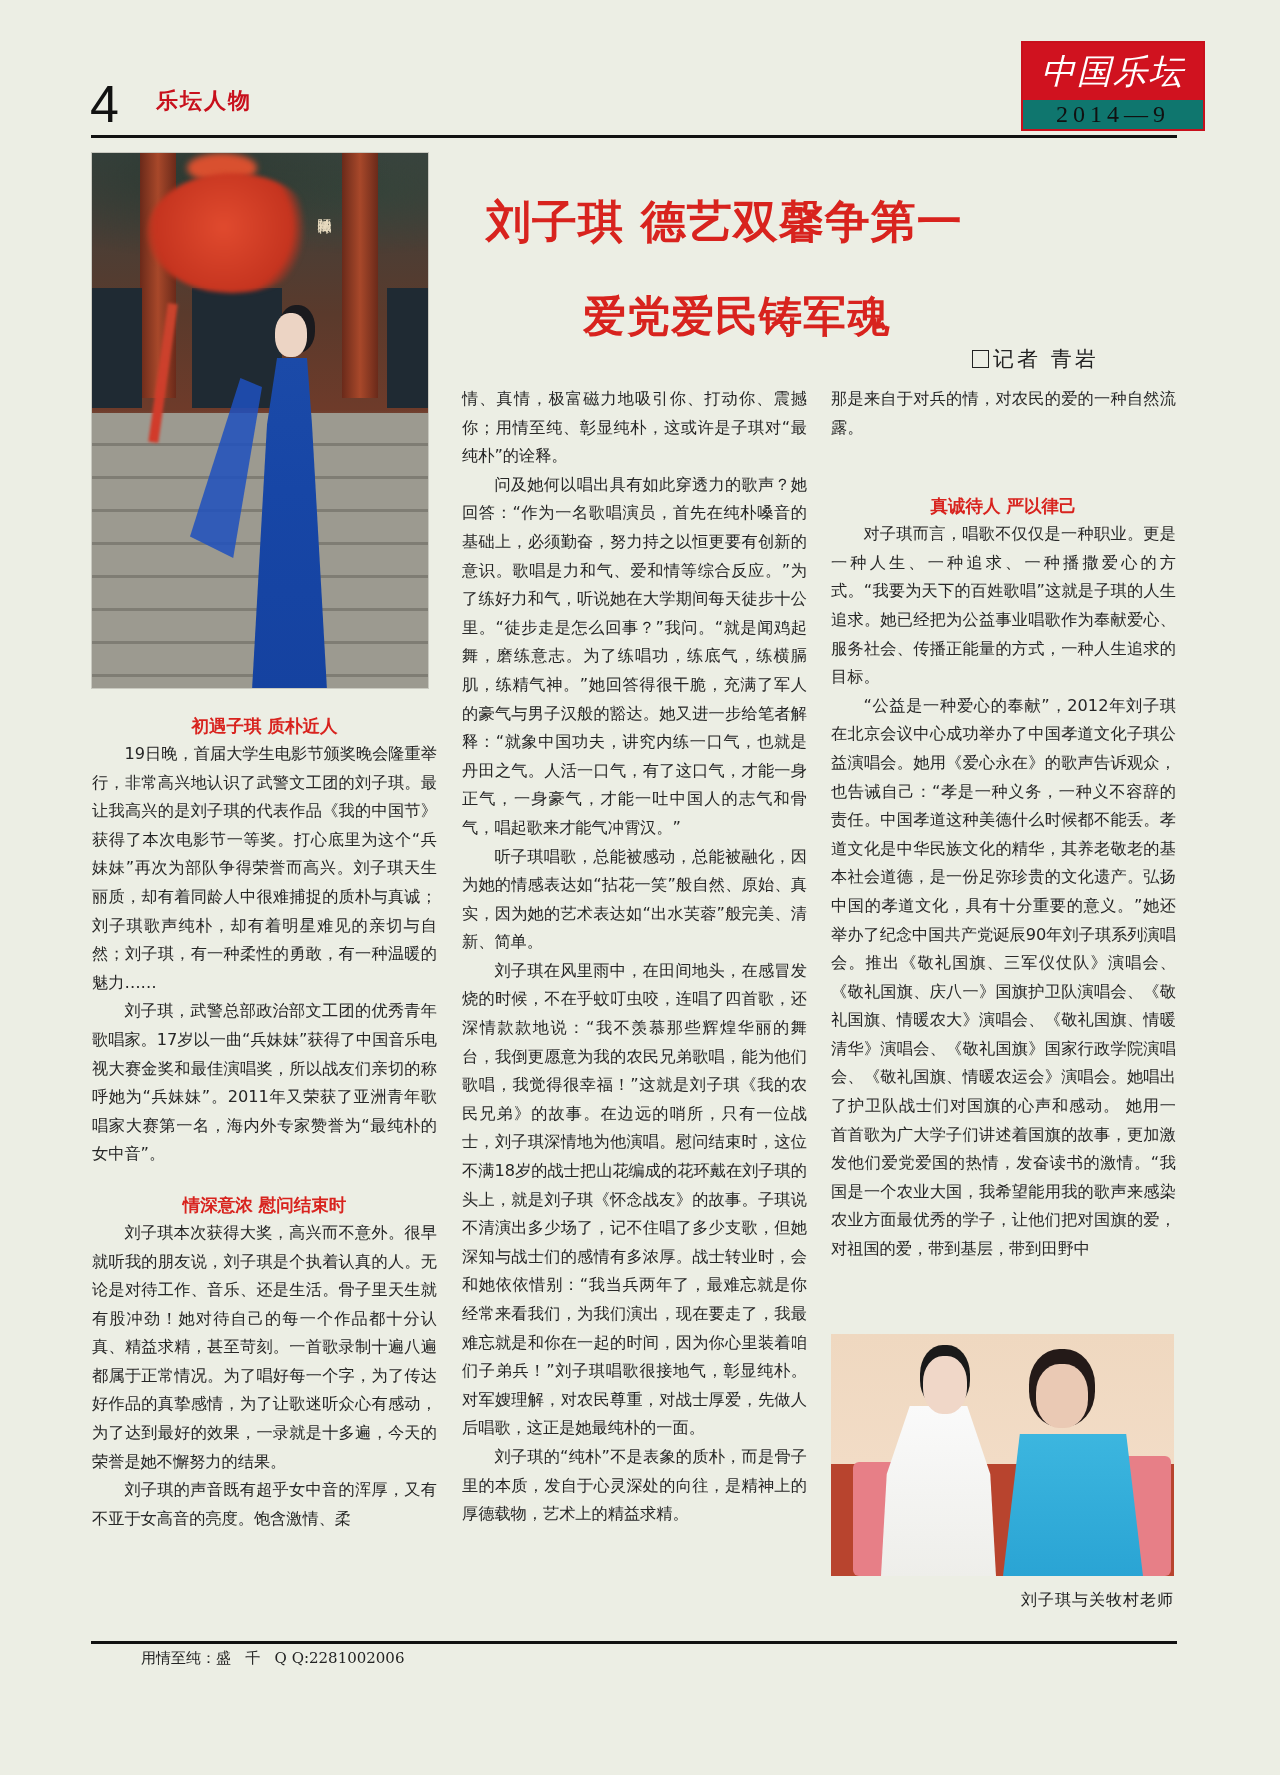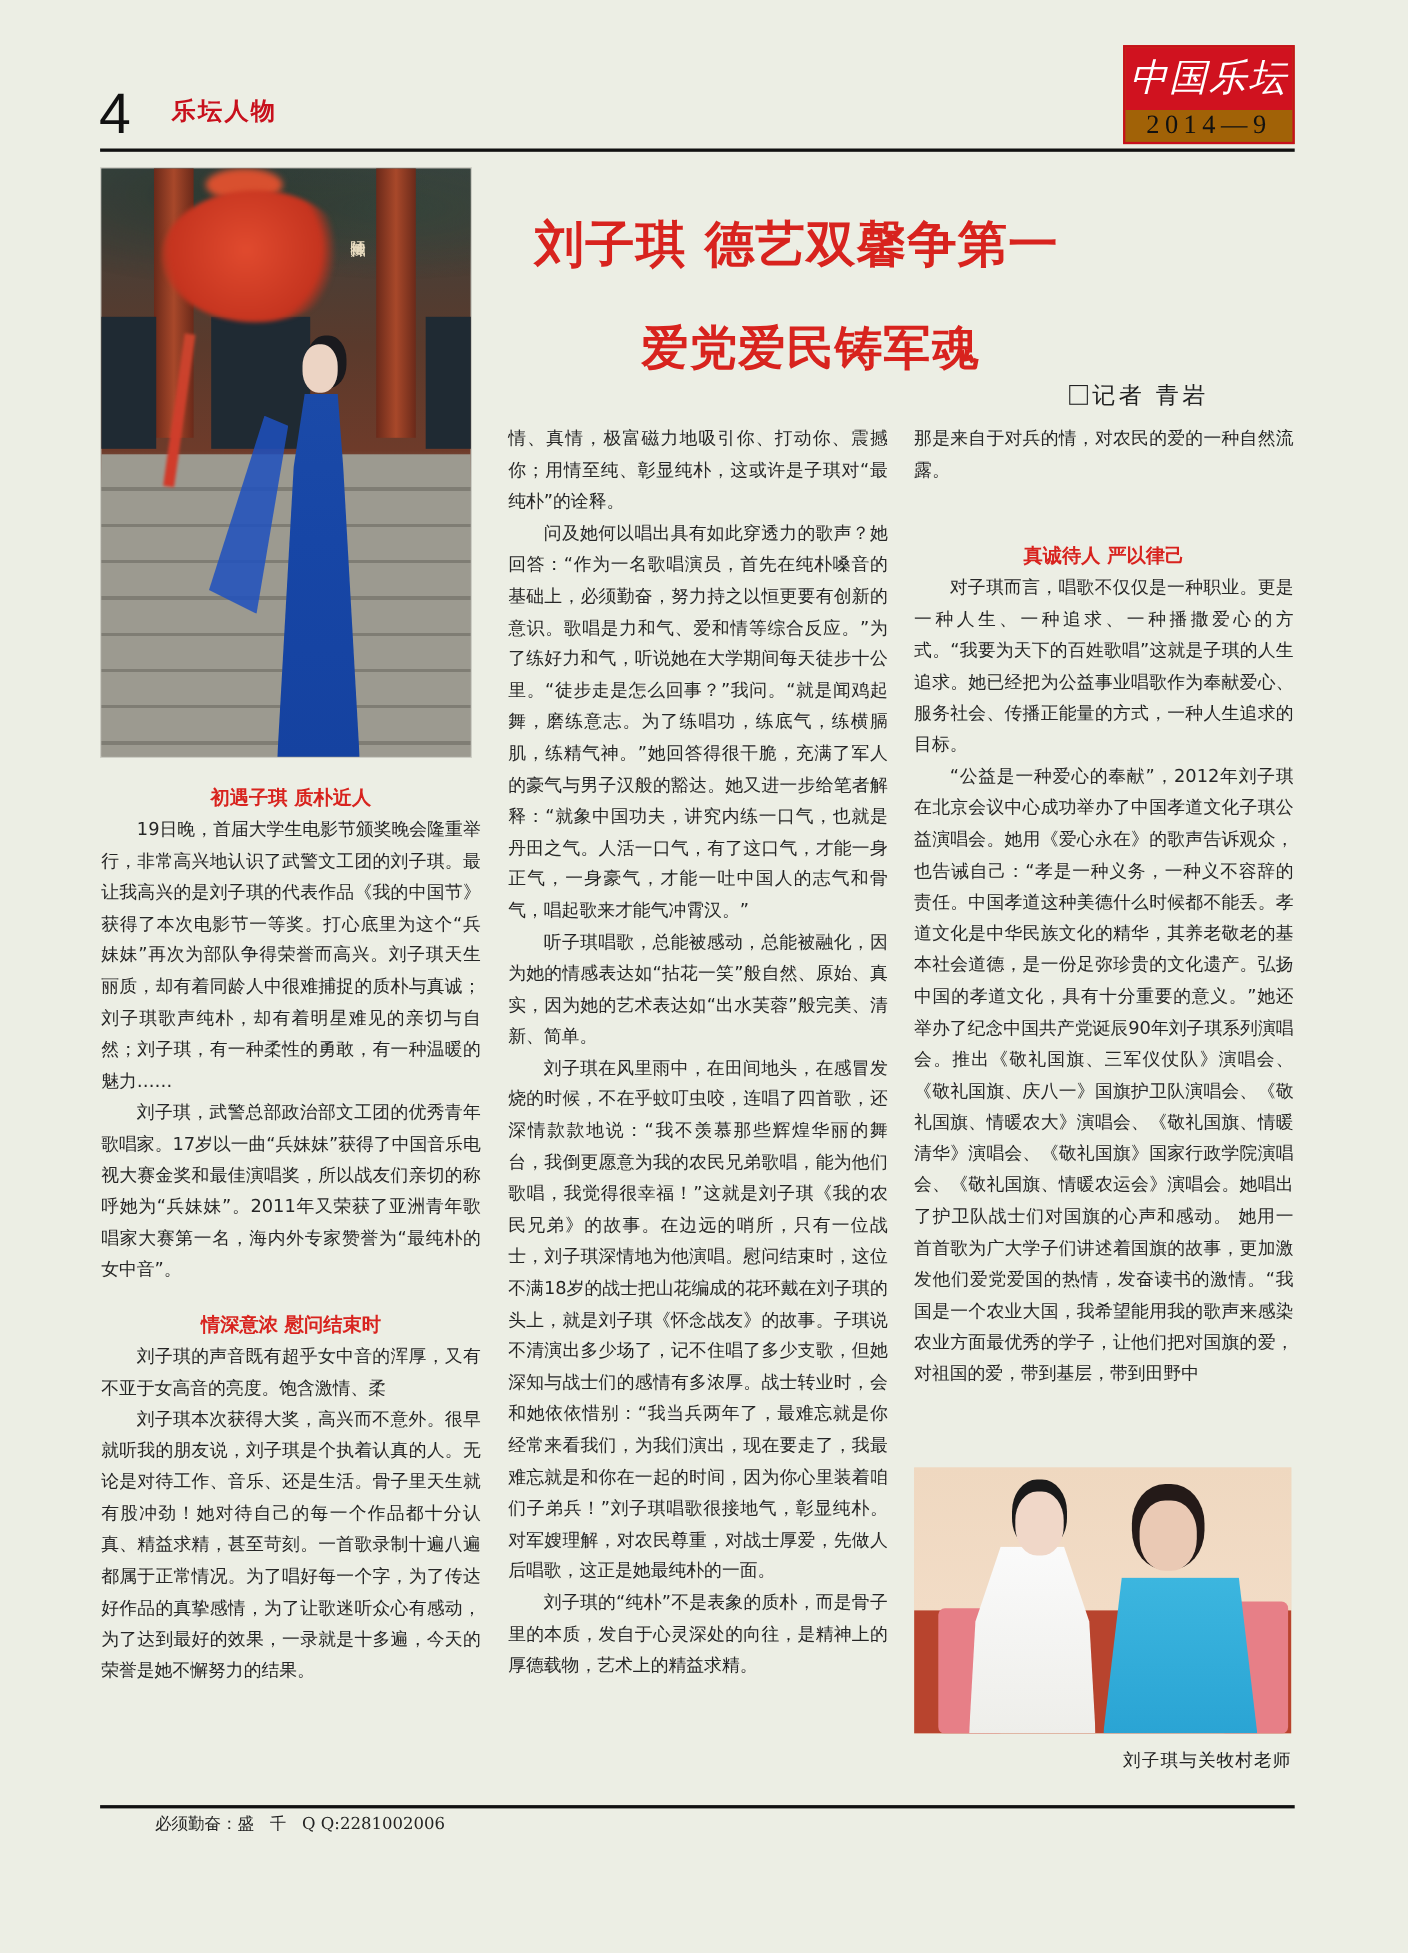--- a/index.html
+++ b/index.html
@@ -2,21 +2,21 @@
 <html><head>
 <meta charset="utf-8">
 <style>
   * { box-sizing: border-box; margin: 0; padding: 0; }
   html, body { width: 1280px; height: 1775px; background: #eceee4; overflow: hidden; }
   body { position: relative; font-family: "DejaVu Sans", "Liberation Sans", sans-serif; color: #222; }
 
   .page-number { position: absolute; left: 90px; top: 78px; font-family: "Liberation Sans", sans-serif; font-size: 52px; line-height: 52px; color: #111; }
   .section-title { position: absolute; left: 156px; top: 86px; font-family: "DejaVu Sans", sans-serif; font-weight: bold; font-size: 22px; letter-spacing: 2px; color: #c8101c; }
 
-  .masthead { position: absolute; left: 1021px; top: 41px; width: 156px; height: 90px; border: 2px solid #c8101c; background: #a16207; }
+  .masthead { position: absolute; left: 1021px; top: 41px; width: 184px; height: 90px; border: 2px solid #c8101c; background: #0f766e; }
   .masthead-name { height: 57px; background: #d0121f; color: #fff; font-family: "DejaVu Serif", serif; font-size: 34px; font-style: italic; text-align: center; line-height: 57px; letter-spacing: 2px; }
   .masthead-issue { height: 29px; font-family: "Liberation Serif", serif; font-size: 24px; text-align: center; line-height: 29px; letter-spacing: 5px; color: #111; }
 
   .top-rule { position: absolute; left: 91px; top: 135px; width: 1086px; height: 3px; background: #111; }
   .bottom-rule { position: absolute; left: 91px; top: 1641px; width: 1086px; height: 3px; background: #111; }
 
   .photo-main { position: absolute; left: 91px; top: 152px; width: 338px; height: 537px; overflow: hidden; background: linear-gradient(180deg, #3a4340 0%, #5a3a2c 30%, #6e3b2a 48%, #8f8c84 55%, #a19e95 100%); border: 1px solid #c9c9c0; }
   .pm-pillar { position: absolute; top: 0; width: 36px; height: 245px; background: linear-gradient(90deg, #6a2a1a, #a8482a, #6a2a1a); }
   .pm-trees { position: absolute; left: 0; top: 0; width: 100%; height: 120px; background: radial-gradient(ellipse at 30% 20%, #2c3a32 0%, transparent 60%), radial-gradient(ellipse at 80% 30%, #34443a 0%, transparent 55%); opacity: .9; }
   .pm-door { position: absolute; top: 135px; width: 50px; height: 120px; background: #1f2a33; }
@@ -89,22 +89,22 @@
 
 <h1 class="headline">刘子琪  德艺双馨争第一</h1>
 <h2 class="subheadline">爱党爱民铸军魂</h2>
 <div class="byline"><span class="byline-box"></span><span>记者 青岩</span></div>
 
 <div class="col col-left">
   <h3>初遇子琪 质朴近人</h3>
   <p>19日晚，首届大学生电影节颁奖晚会隆重举行，非常高兴地认识了武警文工团的刘子琪。最让我高兴的是刘子琪的代表作品《我的中国节》获得了本次电影节一等奖。打心底里为这个“兵妹妹”再次为部队争得荣誉而高兴。刘子琪天生丽质，却有着同龄人中很难捕捉的质朴与真诚；刘子琪歌声纯朴，却有着明星难见的亲切与自然；刘子琪，有一种柔性的勇敢，有一种温暖的魅力……</p>
   <p>刘子琪，武警总部政治部文工团的优秀青年歌唱家。17岁以一曲“兵妹妹”获得了中国音乐电视大赛金奖和最佳演唱奖，所以战友们亲切的称呼她为“兵妹妹”。2011年又荣获了亚洲青年歌唱家大赛第一名，海内外专家赞誉为“最纯朴的女中音”。</p>
   <h3 class="second">情深意浓 慰问结束时</h3>
+  <p>刘子琪本次获得大奖，高兴而不意外。很早就听我的朋友说，刘子琪是个执着认真的人。无论是对待工作、音乐、还是生活。骨子里天生就有股冲劲！她对待自己的每一个作品都十分认真、精益求精，甚至苛刻。一首歌录制十遍八遍都属于正常情况。为了唱好每一个字，为了传达好作品的真挚感情，为了让歌迷听众心有感动，为了达到最好的效果，一录就是十多遍，今天的荣誉是她不懈努力的结果。</p>
   <p>刘子琪的声音既有超乎女中音的浑厚，又有不亚于女高音的亮度。饱含激情、柔</p>
-  <p>刘子琪本次获得大奖，高兴而不意外。很早就听我的朋友说，刘子琪是个执着认真的人。无论是对待工作、音乐、还是生活。骨子里天生就有股冲劲！她对待自己的每一个作品都十分认真、精益求精，甚至苛刻。一首歌录制十遍八遍都属于正常情况。为了唱好每一个字，为了传达好作品的真挚感情，为了让歌迷听众心有感动，为了达到最好的效果，一录就是十多遍，今天的荣誉是她不懈努力的结果。</p>
 </div>
 
 <div class="col col-mid">
   <p class="cont">情、真情，极富磁力地吸引你、打动你、震撼你；用情至纯、彰显纯朴，这或许是子琪对“最纯朴”的诠释。</p>
   <p>问及她何以唱出具有如此穿透力的歌声？她回答：“作为一名歌唱演员，首先在纯朴嗓音的基础上，必须勤奋，努力持之以恒更要有创新的意识。歌唱是力和气、爱和情等综合反应。”为了练好力和气，听说她在大学期间每天徒步十公里。“徒步走是怎么回事？”我问。“就是闻鸡起舞，磨练意志。为了练唱功，练底气，练横膈肌，练精气神。”她回答得很干脆，充满了军人的豪气与男子汉般的豁达。她又进一步给笔者解释：“就象中国功夫，讲究内练一口气，也就是丹田之气。人活一口气，有了这口气，才能一身正气，一身豪气，才能一吐中国人的志气和骨气，唱起歌来才能气冲霄汉。”</p>
   <p>听子琪唱歌，总能被感动，总能被融化，因为她的情感表达如“拈花一笑”般自然、原始、真实，因为她的艺术表达如“出水芙蓉”般完美、清新、简单。</p>
   <p>刘子琪在风里雨中，在田间地头，在感冒发烧的时候，不在乎蚊叮虫咬，连唱了四首歌，还深情款款地说：“我不羡慕那些辉煌华丽的舞台，我倒更愿意为我的农民兄弟歌唱，能为他们歌唱，我觉得很幸福！”这就是刘子琪《我的农民兄弟》的故事。在边远的哨所，只有一位战士，刘子琪深情地为他演唱。慰问结束时，这位不满18岁的战士把山花编成的花环戴在刘子琪的头上，就是刘子琪《怀念战友》的故事。子琪说不清演出多少场了，记不住唱了多少支歌，但她深知与战士们的感情有多浓厚。战士转业时，会和她依依惜别：“我当兵两年了，最难忘就是你经常来看我们，为我们演出，现在要走了，我最难忘就是和你在一起的时间，因为你心里装着咱们子弟兵！”刘子琪唱歌很接地气，彰显纯朴。对军嫂理解，对农民尊重，对战士厚爱，先做人后唱歌，这正是她最纯朴的一面。</p>
   <p>刘子琪的“纯朴”不是表象的质朴，而是骨子里的本质，发自于心灵深处的向往，是精神上的厚德载物，艺术上的精益求精。</p>
 </div>
 
@@ -121,13 +121,13 @@
   <div class="ps-cushion-l"></div>
   <div class="ps-cushion-r"></div>
   <div class="ps-woman1"></div>
   <div class="ps-head1"></div>
   <div class="ps-woman2"></div>
   <div class="ps-head2"></div>
 </div>
 <div class="caption">刘子琪与关牧村老师</div>
 
 <div class="bottom-rule"></div>
-<div class="footer">必须勤奋：盛   千   Q Q:2281002006</div>
+<div class="footer">用情至纯：盛   千   Q Q:2281002006</div>
 
 </body></html>

